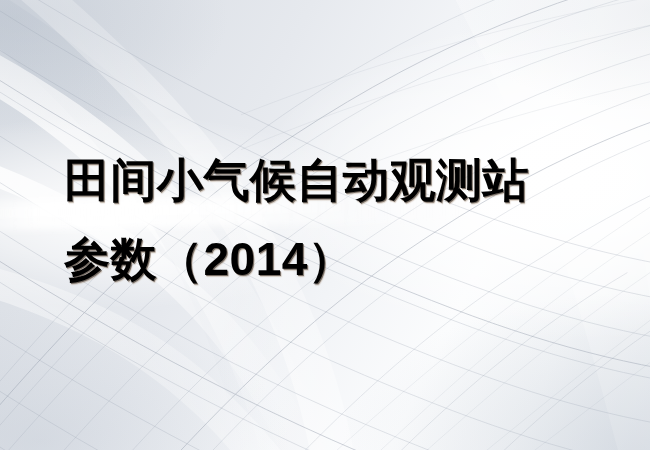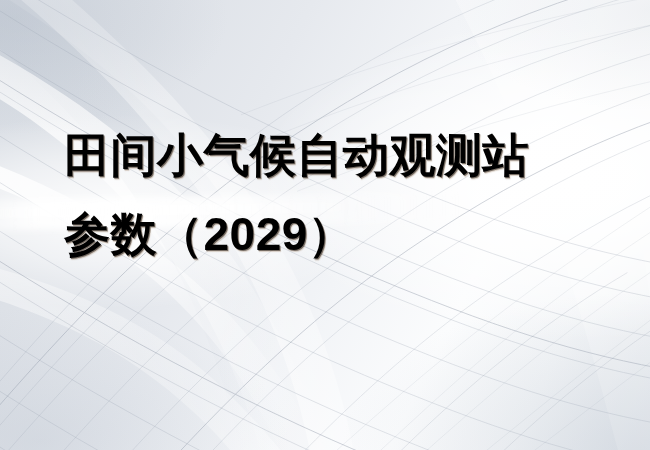--- a/index.html
+++ b/index.html
@@ -99,21 +99,21 @@
       rgba(255,255,255,0.9) 48%,
       rgba(255,255,255,0.0) 100%);
     filter: blur(1.2px);
     transform: rotate(-1deg);
   }
 
   
   .title-block {
     position: absolute;
     left: 64px;
-    top: 116px;
+    top: 141px;
     z-index: 5;
   }
   .title-line {
     font-family: "Liberation Sans", "DejaVu Sans", sans-serif;
     font-weight: bold;
     font-size: 46px;
     line-height: 79px;
     color: #000000;
     letter-spacing: 0.5px;
     white-space: nowrap;
@@ -212,16 +212,16 @@
       </g>
     </svg>
   </div>
 
   <div class="bg-vignette"></div>
   <div class="bg-streak"></div>
   <div class="bg-streak-2"></div>
 
   <div class="title-block">
     <div class="title-line">田间小气候自动观测站</div>
-    <div class="title-line">参数（2029）</div>
+    <div class="title-line">参数（2014）</div>
   </div>
 
 </div>
 
 </body></html>

